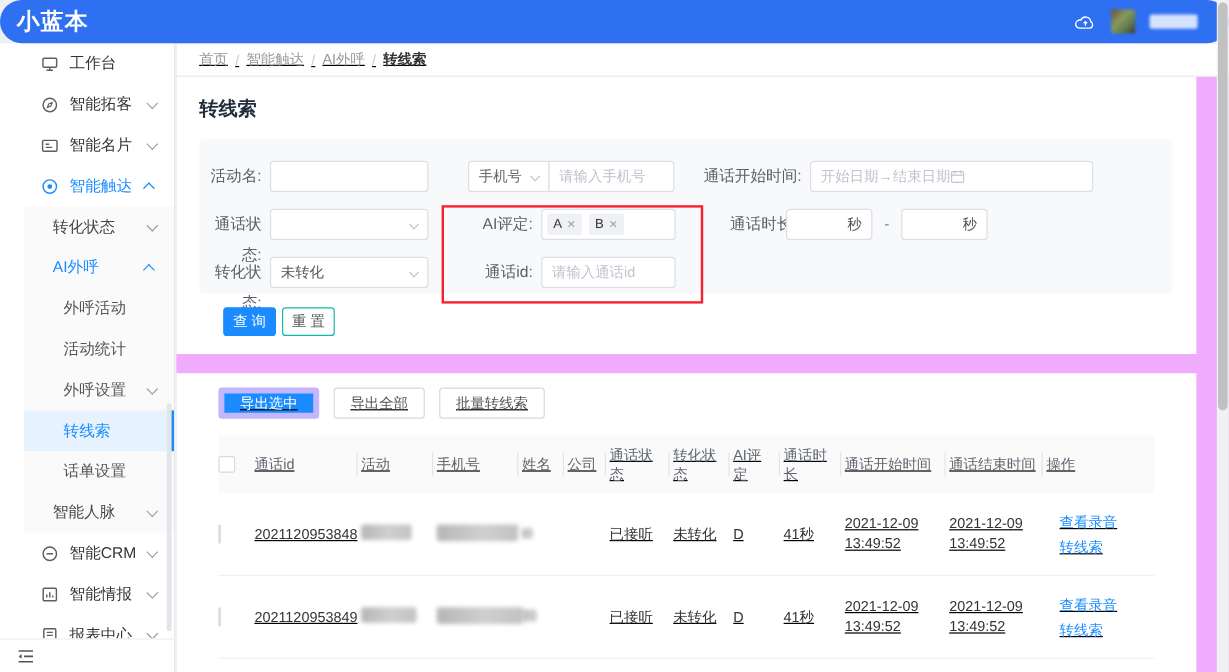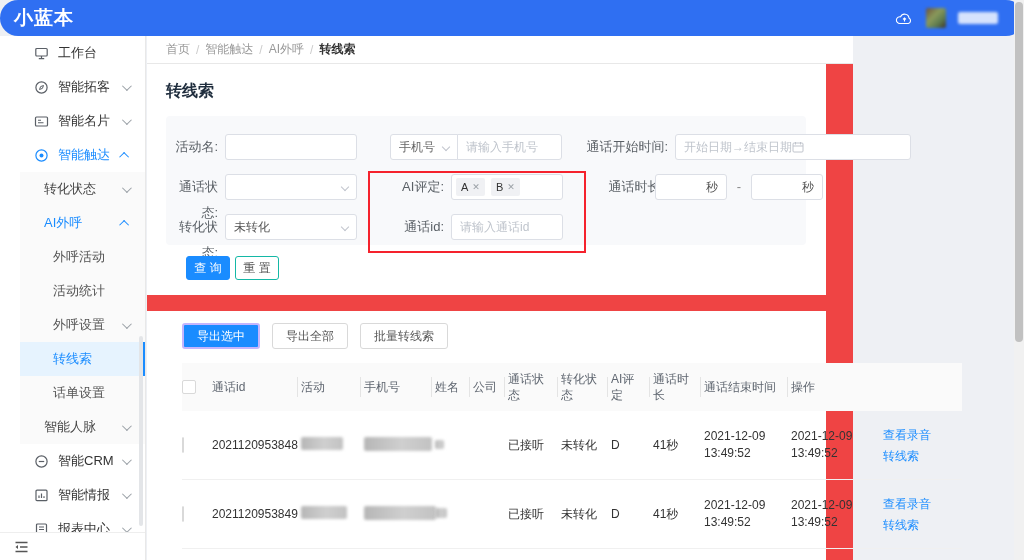--- a/index.html
+++ b/index.html
@@ -36,21 +36,21 @@
     margin-left:auto; margin-right:16px; flex:none; }
   .chev.down { transform:rotate(45deg) translateY(-2px); }
   .chev.up   { transform:rotate(-135deg) translateY(-2px); }
   .si.blue .chev { border-color:#1a8cff; }
   .submenu { background:#fafafa; }
   .fold-bar { position:absolute; left:0; bottom:0; width:146px; height:28px;
     background:#fff; border-top:1px solid #eee; display:flex; align-items:center; padding-left:14px; }
   .side-sb { position:absolute; right:2px; top:300px; width:4px; height:190px; background:#e3e5e8; border-radius:2px; }
 
   
-  .content { position:absolute; left:147px; top:36px; width:706px; height:524px; background:#ef4444; }
+  .content { position:absolute; left:147px; top:36px; width:877px; height:524px; background:#f0abfc;text-decoration:underline; }
   .crumbbar { height:28px; background:#fff; border-bottom:1px solid #e8e8e8;
     display:flex; align-items:center; padding-left:19px; font-size:12px; color:#999; gap:6px; }
   .crumbbar .sep { color:#ccc; }
   .crumbbar .cur { color:#333; font-weight:bold; }
   .card { background:#fff; margin-right:27px; position:relative; }
   .card1 { height:231px; }
   .card2 { margin-top:16px; height:300px; }
 
   .pg-title { position:absolute; left:19px; top:17px; font-size:16px; font-weight:bold; color:#1f2d3d; }
 
@@ -69,21 +69,21 @@
     border:2px solid #f5222d; z-index:5; pointer-events:none; }
   .btn { position:absolute; height:24px; border-radius:3px; font-size:12px;
     display:flex; align-items:center; justify-content:center; cursor:pointer; }
   .btn.primary { background:#1a8cff; color:#fff; border:1px solid #1a8cff; }
   .btn.plain { background:#fff; color:#555; border:1px solid #14b8a6; }
 
   
   .toolbar { display:flex; gap:12px; padding:12px 0 0 35px; }
   .tbtn { height:26px; padding:0 13px; border-radius:3px; font-size:12px;
     display:flex; align-items:center; cursor:pointer; }
-  .tbtn.primary { background:#1a8cff; color:#fff; border:2px solid #c4b5fd; }
+  .tbtn.primary { background:#1a8cff; color:#fff; border:5px solid #c4b5fd; }
   .tbtn.plain { background:#fff; color:#555; border:1px solid #d9d9d9; }
 
   .tbl { margin:14px 20px 0 35px; width:780px; font-size:12px; }
   .trow { display:grid; grid-template-columns:30px 89px 63px 71px 38px 35px 53px 50px 42px 51px 87px 81px 90px; align-items:center; }
   .thead { background:#fafafa; height:48px; color:#5f6670; }
   .thead .tc { position:relative; height:100%; display:flex; align-items:center; padding-right:8px;
     word-break:break-all; line-height:16px; }
   .thead .tc.sep::after { content:''; position:absolute; right:3px; top:14px; width:1px; height:20px; background:#e4e4e4; }
   .tbody-row { height:69px; border-bottom:1px solid #f0f0f0; color:#333; }
   .cb { width:14px; height:14px; border:1px solid #d9d9d9; border-radius:2px; background:#fff; cursor:pointer; }
@@ -305,20 +305,21 @@
           </div>
         <div class="tc sep">通话id</div>
         <div class="tc sep">活动</div>
         <div class="tc sep">手机号</div>
         <div class="tc sep">姓名</div>
         <div class="tc sep">公司</div>
         <div class="tc sep">通话状态</div>
         <div class="tc sep">转化状态</div>
         <div class="tc sep">AI评定</div>
         <div class="tc sep">通话时长</div>
+        <div class="tc sep">通话开始时间</div>
         <div class="tc sep">通话结束时间</div>
         <div class="tc">操作</div>
       </div>
 
       <div class="trow tbody-row">
         <div><span class="cb"></span></div>
         <div>2021120953848</div>
         <div><span class="redact" style="width:42px;height:13px"></span></div>
         <div><span class="redact" style="width:68px;height:14px"></span></div>
         <div><span class="redact" style="width:9px;height:9px"></span></div>

